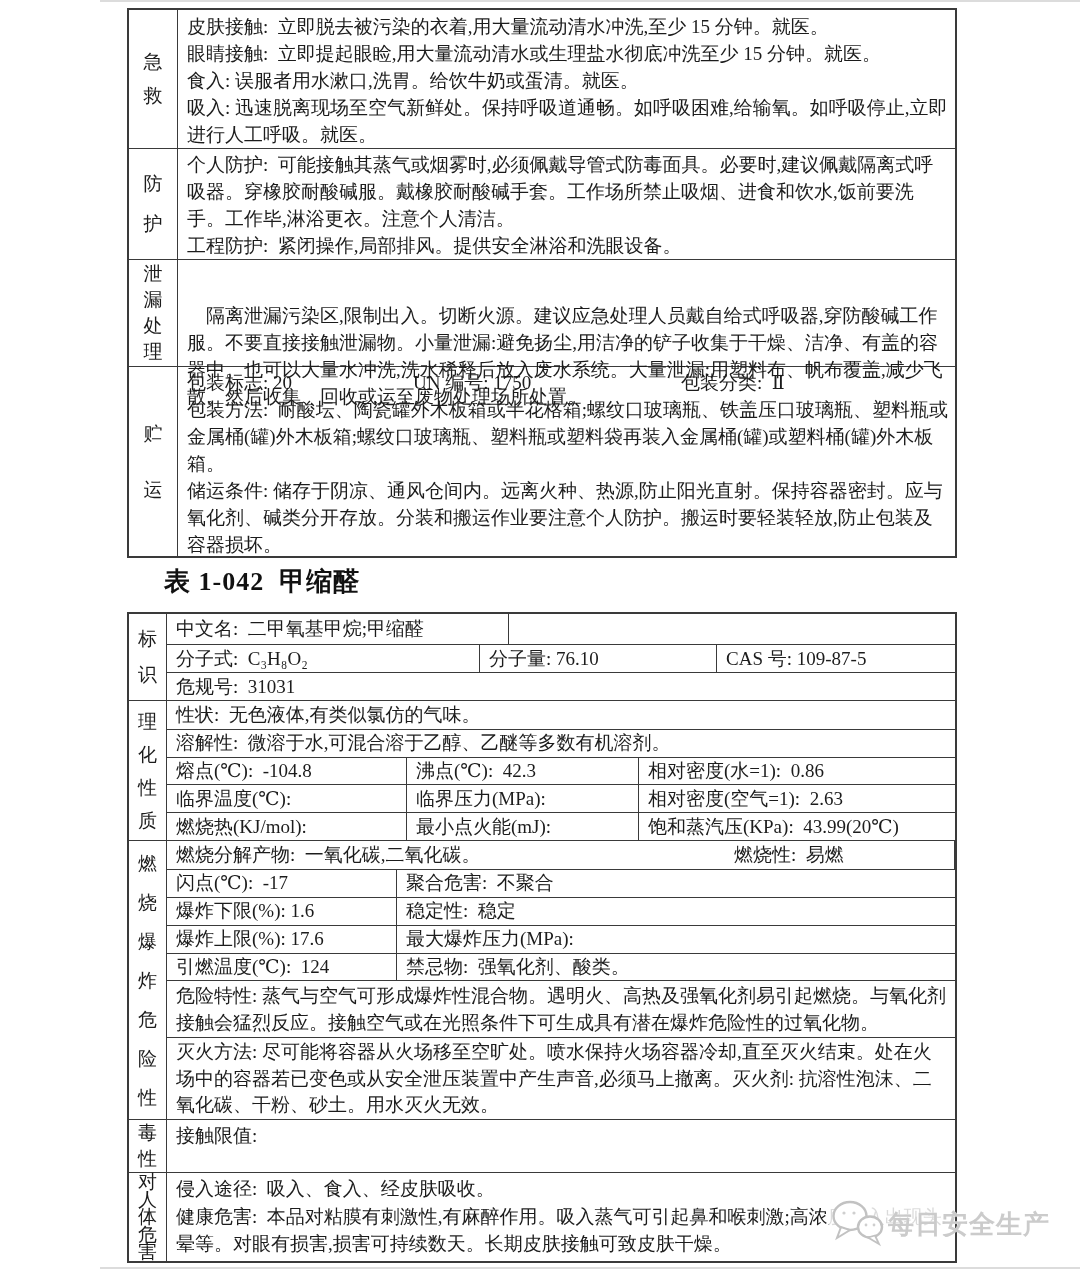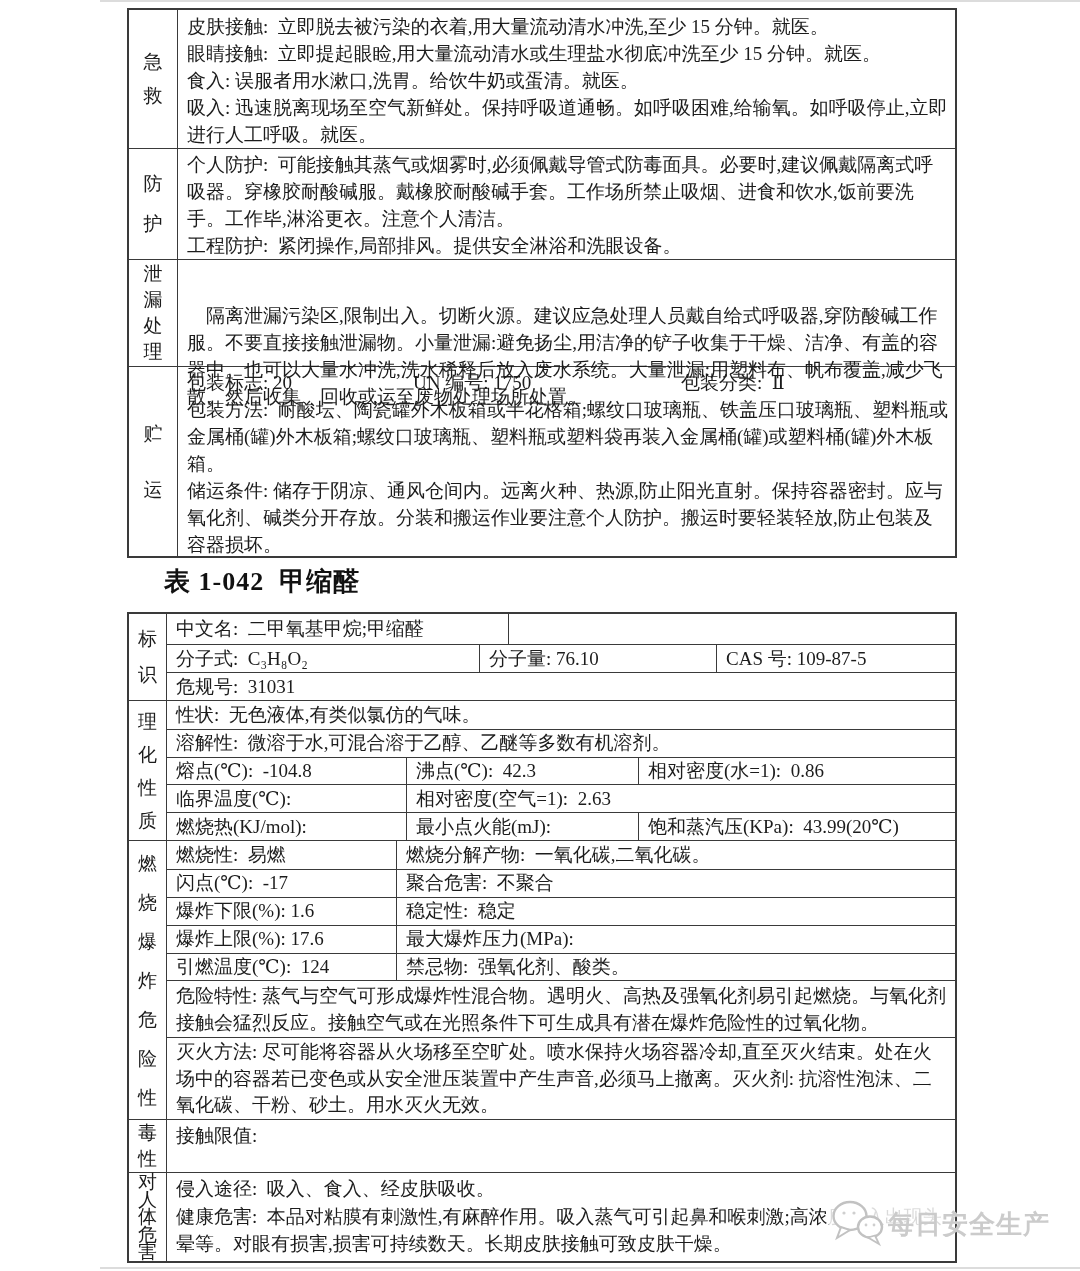--- a/index.html
+++ b/index.html
@@ -158,38 +158,39 @@
         <div class="row h28">
           <div class="cell last">溶解性:  微溶于水,可混合溶于乙醇、乙醚等多数有机溶剂。</div>
         </div>
         <div class="row h28">
           <div class="cell cp1">熔点(℃):  -104.8</div>
           <div class="cell cp2">沸点(℃):  42.3</div>
           <div class="cell last">相对密度(水=1):  0.86</div>
         </div>
         <div class="row h28">
           <div class="cell cp1">临界温度(℃):</div>
+          <div class="cell cp2">临界压力(MPa):</div>
           <div class="cell last">相对密度(空气=1):  2.63</div>
         </div>
         <div class="row h28">
           <div class="cell cp1">燃烧热(KJ/mol):</div>
           <div class="cell cp2">最小点火能(mJ):</div>
           <div class="cell last">饱和蒸汽压(KPa):  43.99(20℃)</div>
         </div>
       </div>
     </div>
 
     <div class="sec" style="height:279px;">
       <div class="lblcell">
         <span class="vlabel lh39">燃烧爆炸危险性</span>
       </div>
       <div class="rows">
         <div class="row first h28">
+          <div class="cell last">燃烧分解产物:  一氧化碳,二氧化碳。</div>
           <div class="cell cf1">燃烧性:  易燃</div>
-          <div class="cell last">燃烧分解产物:  一氧化碳,二氧化碳。</div>
         </div>
         <div class="row h28">
           <div class="cell cf1">闪点(℃):  -17</div>
           <div class="cell last">聚合危害:  不聚合</div>
         </div>
         <div class="row h28">
           <div class="cell cf1">爆炸下限(%): 1.6</div>
           <div class="cell last">稳定性:  稳定</div>
         </div>
         <div class="row h28">

